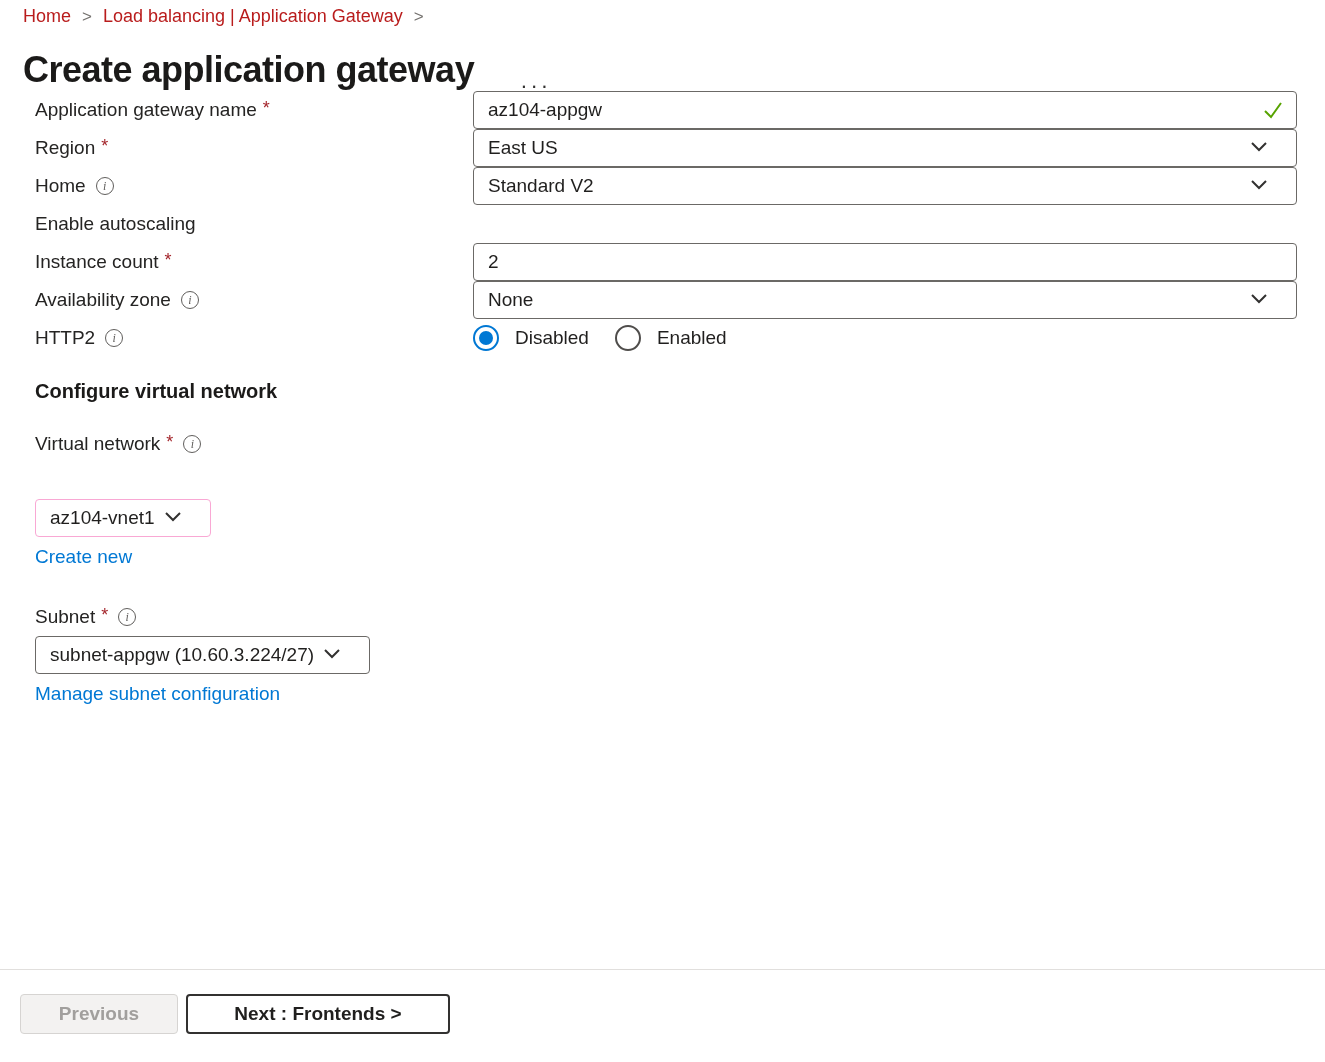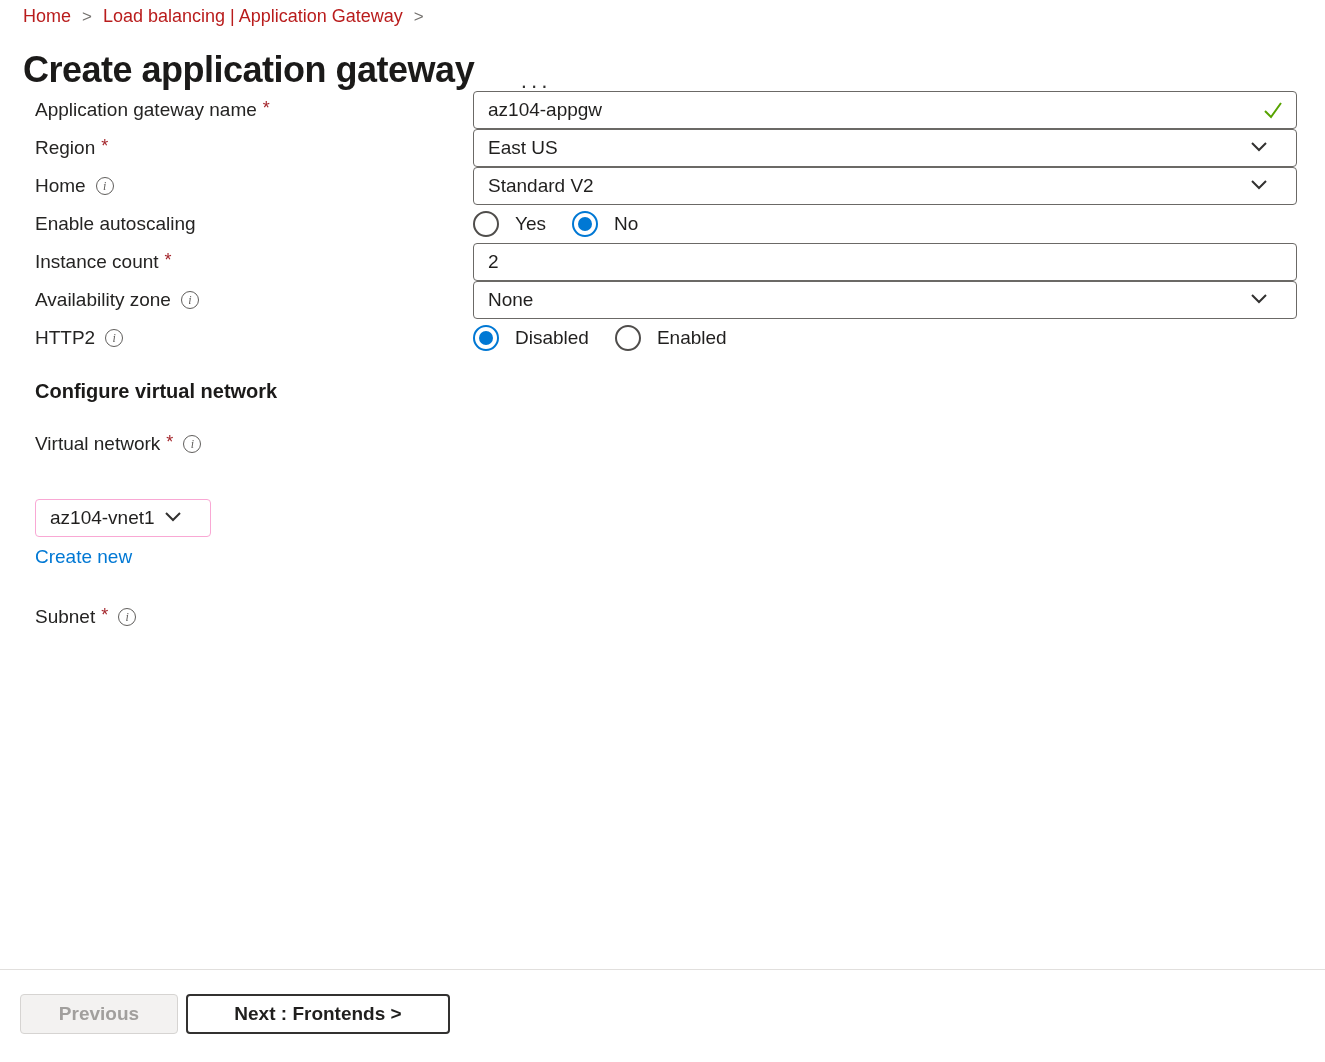--- a/index.html
+++ b/index.html
@@ -149,34 +149,20 @@
               </svg>
           </span>
         </div>
       </div>
     </div>
 
     <div class="field-row">
       <div class="label-col">
         <span>Enable autoscaling</span>
       </div>
-      <div class="control-col">
-        <div class="radio-group">
-          <div class="radio-option">
-            <span class="radio-circle"></span>
-            <span class="radio-label">Yes</span>
-          </div>
-          <div class="radio-option selected">
-            <span class="radio-circle">
-                <span class="radio-dot"></span>
-              </span>
-            <span class="radio-label">No</span>
-          </div>
-        </div>
-      </div>
     </div>
 
     <div class="field-row">
       <div class="label-col">
         <span>Instance count</span>
         <span class="req">*</span>
       </div>
       <div class="control-col">
         <div class="input-wrap">
           <input class="text-input" type="text" value="2" style="">
@@ -242,20 +228,31 @@
         <a class="field-link">Create new</a>
       </div>
     </div>
 
     <div class="field-row tall">
       <div class="label-col">
         <span>Subnet</span>
         <span class="req">*</span>
         <span class="info-icon">i</span>
       </div>
+      <div class="control-col">
+        <div class="dropdown">
+          <span>subnet-appgw (10.60.3.224/27)</span>
+          <span class="chevron-icon">
+            <svg width="20" height="20" viewBox="0 0 20 20">
+                <path d="M3 7 L10 14 L17 7" fill="none" stroke="#323130" stroke-width="2"></path>
+              </svg>
+          </span>
+        </div>
+        <a class="field-link">Manage subnet configuration</a>
+      </div>
     </div>
 
   </div>
 </div>
 
 <div class="footer-divider"></div>
 <div class="footer-buttons">
   <button class="btn btn-previous" disabled="">Previous</button>
   <button class="btn btn-next">Next : Frontends &gt;</button>
 </div>

